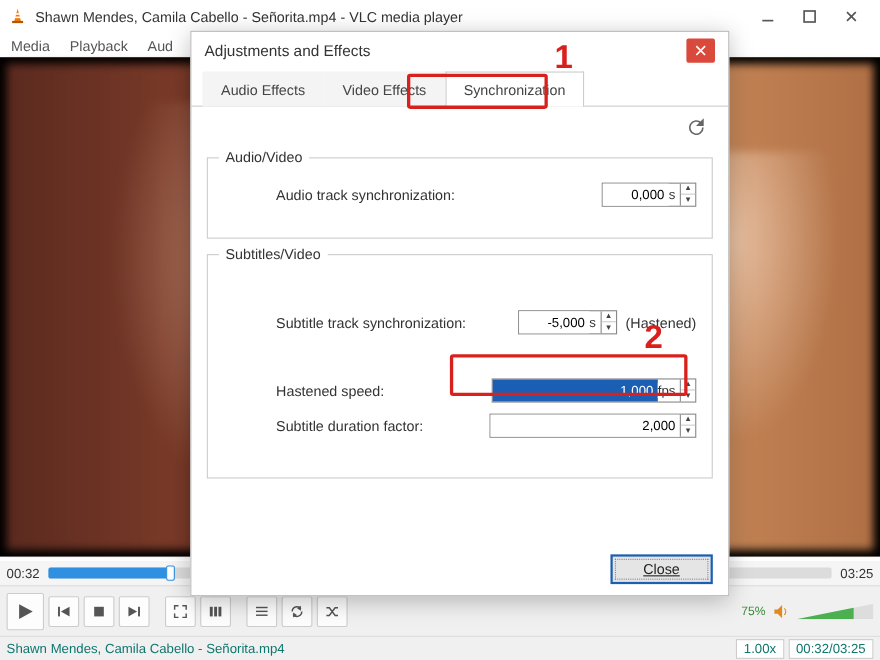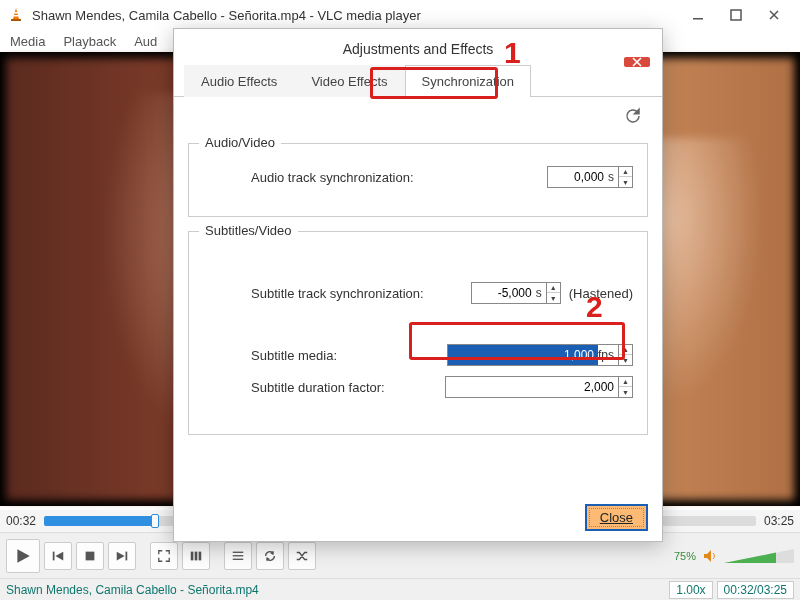--- a/index.html
+++ b/index.html
@@ -35,21 +35,21 @@
   .vol { margin-left:auto; display:flex; align-items:center; gap:6px;}
   .vol-bar { width:70px; height:14px; position:relative;}
   .vol-tri { position:absolute; left:0; bottom:0; width:100%; height:100%; }
   .vol-pct { font-size:11px; color:#3a8a3a;}
   .statusbar { position:absolute; left:0; right:0; bottom:0; height:22px; background:#f0f0f0; border-top:1px solid #ddd; display:flex; align-items:center; font-size:12px; color:#0f766e; padding:0 6px;}
   .statusbar .spacer{flex:1;}
   .status-box { border:1px solid #ccc; padding:1px 6px; margin-left:4px; background:#fff;text-align:right;}
 
   
   .dialog { position:absolute; left:173px; top:28px; width:490px; height:514px; background:#fff; border:1px solid #bbb; box-shadow:0 4px 20px rgba(0,0,0,.25);}
-  .dlg-title { height:34px; display:flex; align-items:center; padding:12px 12px; font-size:14px; color:#333;flex-direction:column;}
+  .dlg-title { height:34px; display:flex; align-items:center; padding:2px 12px; font-size:14px; color:#333;}
   .dlg-close { margin-left:auto; width:26px; height:22px; background:#d9493c; color:#fff; display:flex; align-items:center; justify-content:center; font-size:12px; border-radius:2px;}
   .tabs { display:flex; height:34px; border-bottom:1px solid #ccc; padding:0 6px 0 10px; align-items:flex-end; gap:0;}
   .tab { padding:8px 16px; font-size:13px; color:#444; border:1px solid transparent; border-bottom:none; cursor:default; position:relative; top:1px; background:#f4f4f4;}
   .tab.active { background:#fff; border-color:#ccc; }
   .refresh { position:absolute; right:16px; top:78px; width:22px; height:22px; color:#555;}
   .refresh svg{width:18px;height:18px;fill:none;stroke:#666;stroke-width:2;}
 
   .groupbox { margin:14px 14px 0 14px; border:1px solid #ccc; padding:12px 14px 18px 14px; position:relative; font-size:13px; color:#333;}
   .groupbox .legend{ position:absolute; top:-9px; left:10px; background:#fff; padding:0 6px; font-size:13px; color:#333;}
   .field-row { display:flex; align-items:center; margin:10px 0;}
@@ -57,21 +57,21 @@
   .spinner { display:flex; align-items:center; border:1px solid #888; height:22px; background:#fff;}
   .spinner input { border:none; height:20px; text-align:right; padding:0 4px; font-size:12px; width:60px; outline:none;}
   .spinner .unit { font-size:12px; padding-right:4px;}
   .spinner .arrows { width:14px; display:flex; flex-direction:column; border-left:1px solid #888;}
   .spinner .arrows div { height:10px; display:flex; align-items:center; justify-content:center; font-size:7px; color:#444; border-bottom:1px solid #ccc;}
   .spinner .arrows div:last-child{border-bottom:none;}
   .spinner.hl input{ background:#1a5fb4; color:#fff;}
   .note { font-size:13px; margin-left:8px; color:#333;}
 
   .dlg-footer { position:absolute; bottom:10px; right:14px;}
-  .btn-close { border:2px solid #1a5fb4; background:#fdba74; padding:4px 13px; font-size:13px; color:#222; outline:1px dotted #888; outline-offset:-5px;text-decoration:underline;}
+  .btn-close { border:2px solid #1a5fb4; background:#e5e5e5; padding:4px 28px; font-size:13px; color:#222; outline:1px dotted #888; outline-offset:-5px;text-decoration:underline;}
 
   
   .anno-box { position:absolute; border:3px solid #d9201c; border-radius:3px; pointer-events:none;}
   .anno-lbl { position:absolute; color:#d9201c; font-weight:700; font-size:30px; font-family:Arial,sans-serif; pointer-events:none;}
 
   .groupbox.subs { padding-top:40px; padding-bottom:26px;}
   .field-row.gap { margin-top:40px;}
 </style>
 </head>
 <body>
@@ -248,21 +248,21 @@
         <span class="unit">s</span>
         <div class="arrows">
             <div>▲</div>
             <div>▼</div>
           </div>
       </div>
       <span class="note">(Hastened)</span>
     </div>
 
     <div class="field-row gap">
-      <span class="lbl">Subtitle media:</span>
+      <span class="lbl">Hastened speed:</span>
       <div class="spinner hl">
         <input style="width: 150px;" value="1,000">
         <span class="unit" style="background:#fff">fps</span>
         <div class="arrows">
             <div>▲</div>
             <div>▼</div>
           </div>
       </div>
     </div>
 

